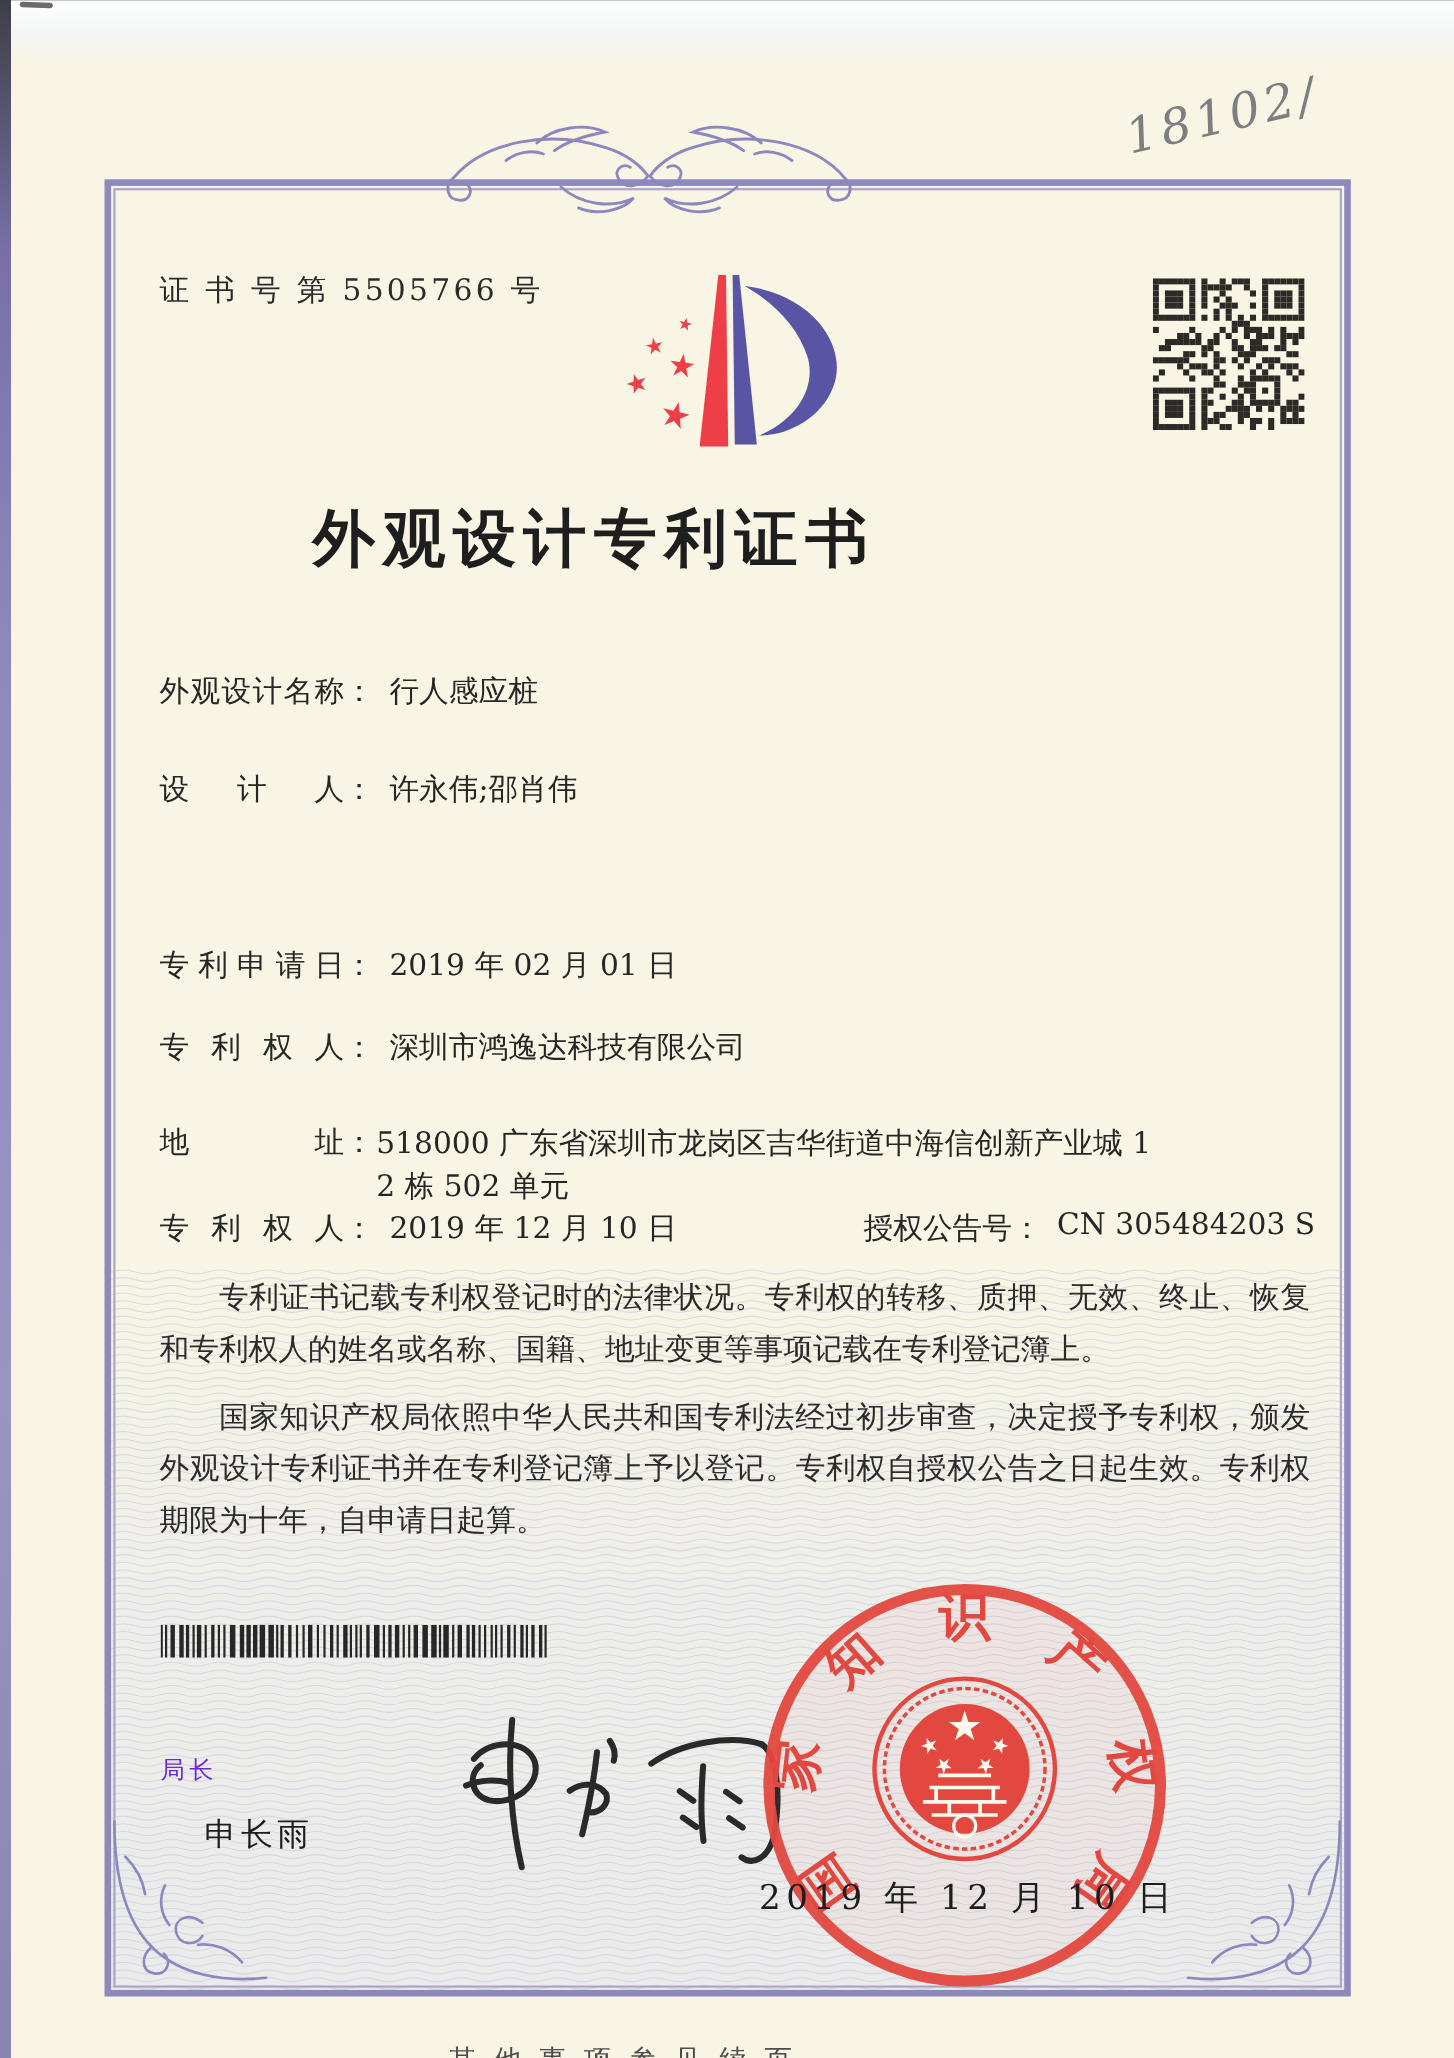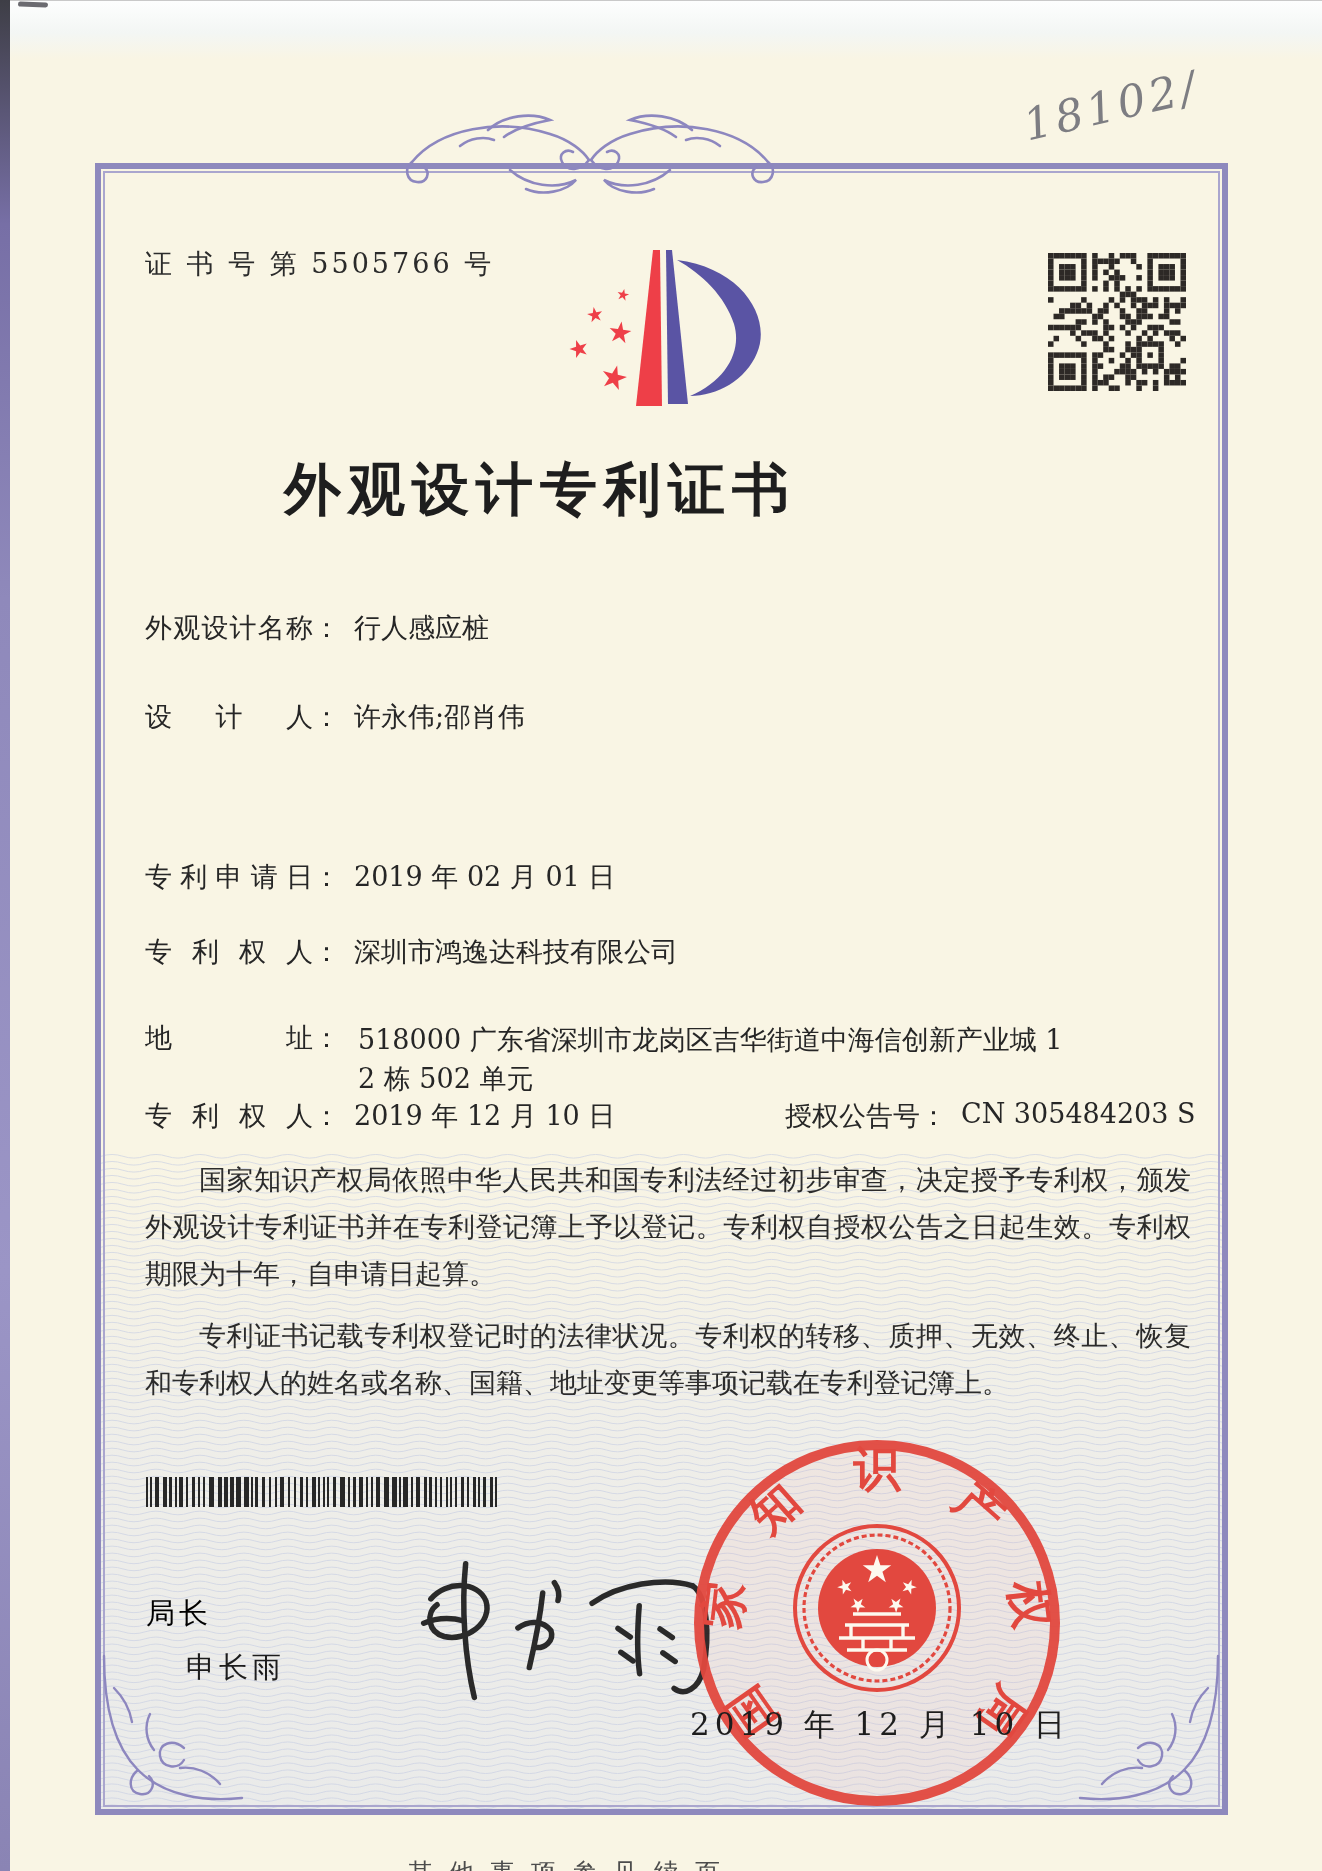--- a/index.html
+++ b/index.html
@@ -23,27 +23,27 @@
   .cert-no{position:absolute;left:145px;top:246px;font-size:27px;letter-spacing:3px;color:#2b2b2b;}
   .logo{position:absolute;left:540px;top:238px;}
   .qr{position:absolute;left:1048px;top:253px;}
   .title{position:absolute;left:205px;top:452px;width:670px;text-align:center;font-size:57px;font-weight:700;
         letter-spacing:7px;color:#1e1e1e;}
   .frow{position:absolute;left:145px;font-size:27px;white-space:nowrap;}
   .flabel{display:inline-block;width:168px;text-align:justify;text-align-last:justify;vertical-align:top;}
   .flabel-plain{display:inline-block;vertical-align:top;}
   .fcolon{display:inline-block;vertical-align:top;}
   .fvalue{display:inline-block;margin-left:14px;vertical-align:top;text-align:center;}
-  .addr-val{display:inline-block;margin-left:18px;vertical-align:top;white-space:normal;width:845px;line-height:39px;}
+  .addr-val{display:inline-block;margin-left:2px;vertical-align:top;white-space:normal;width:845px;line-height:39px;}
   .grant-right{position:absolute;left:640px;top:0;}
   .paras{position:absolute;left:145px;top:1156px;width:1046px;font-size:27px;line-height:47px;text-align:justify;color:#2b2b2b;}
   .paras p{margin:0;text-indent:2em;}
   .paras p + p{margin-top:15px;}
   .barcode{position:absolute;left:146px;top:1477px;}
-  .officer-role{position:absolute;left:146px;top:1594px;font-size:29px;color:#000000;font-family:"Liberation Sans","DejaVu Sans",sans-serif;letter-spacing:4px;}
+  .officer-role{position:absolute;left:146px;top:1594px;font-size:22px;color:#6d28d9;font-family:"Liberation Sans","DejaVu Sans",sans-serif;letter-spacing:4px;}
   .officer-name{position:absolute;left:146px;top:1648px;font-size:29px;color:#1c1c1c;font-family:"Liberation Sans","DejaVu Sans",sans-serif;letter-spacing:4px;margin-left:40px;}
   .signature{position:absolute;left:388px;top:1542px;transform:rotate(-2deg);}
   .seal{position:absolute;left:682px;top:1428px;}
   .seal-date{position:absolute;left:660px;top:1704px;width:440px;text-align:center;font-size:31px;color:#1d1d1d;letter-spacing:5px;}
   .footer{position:absolute;left:0;top:1780px;width:1322px;text-align:center;font-size:21px;letter-spacing:3px;color:#2e2e2e;}
   .cutoff{position:absolute;left:408px;top:1856px;font-size:25px;letter-spacing:16px;color:#4c4c4c;}
 </style>
 </head>
 <body>
 
@@ -520,22 +520,22 @@
   <div class="frow" style="top:1098px;width:1080px">
     <span>
       <span class="flabel">专利权人</span><span class="fcolon">：</span><span class="fvalue">2019 年 12 月 10 日</span>
     </span>
     <span class="grant-right">
       <span class="flabel-plain">授权公告号</span><span class="fcolon">：</span><span class="fvalue">CN 305484203 S</span>
     </span>
   </div>
 
   <div class="paras">
+    <p>专利证书记载专利权登记时的法律状况。专利权的转移、质押、无效、终止、恢复和专利权人的姓名或名称、国籍、地址变更等事项记载在专利登记簿上。</p>
     <p>国家知识产权局依照中华人民共和国专利法经过初步审查，决定授予专利权，颁发外观设计专利证书并在专利登记簿上予以登记。专利权自授权公告之日起生效。专利权期限为十年，自申请日起算。</p>
-    <p>专利证书记载专利权登记时的法律状况。专利权的转移、质押、无效、终止、恢复和专利权人的姓名或名称、国籍、地址变更等事项记载在专利登记簿上。</p>
   </div>
 
   <svg id="bc" class="barcode" width="360" height="30" viewBox="0 0 360 30" fill="#272727">
       <rect x="0" y="0" width="2" height="30"></rect>
       <rect x="4" y="0" width="2" height="30"></rect>
       <rect x="9" y="0" width="4" height="30"></rect>
       <rect x="17" y="0" width="4" height="30"></rect>
       <rect x="23" y="0" width="3" height="30"></rect>
       <rect x="29" y="0" width="2" height="30"></rect>
       <rect x="33" y="0" width="4" height="30"></rect>

